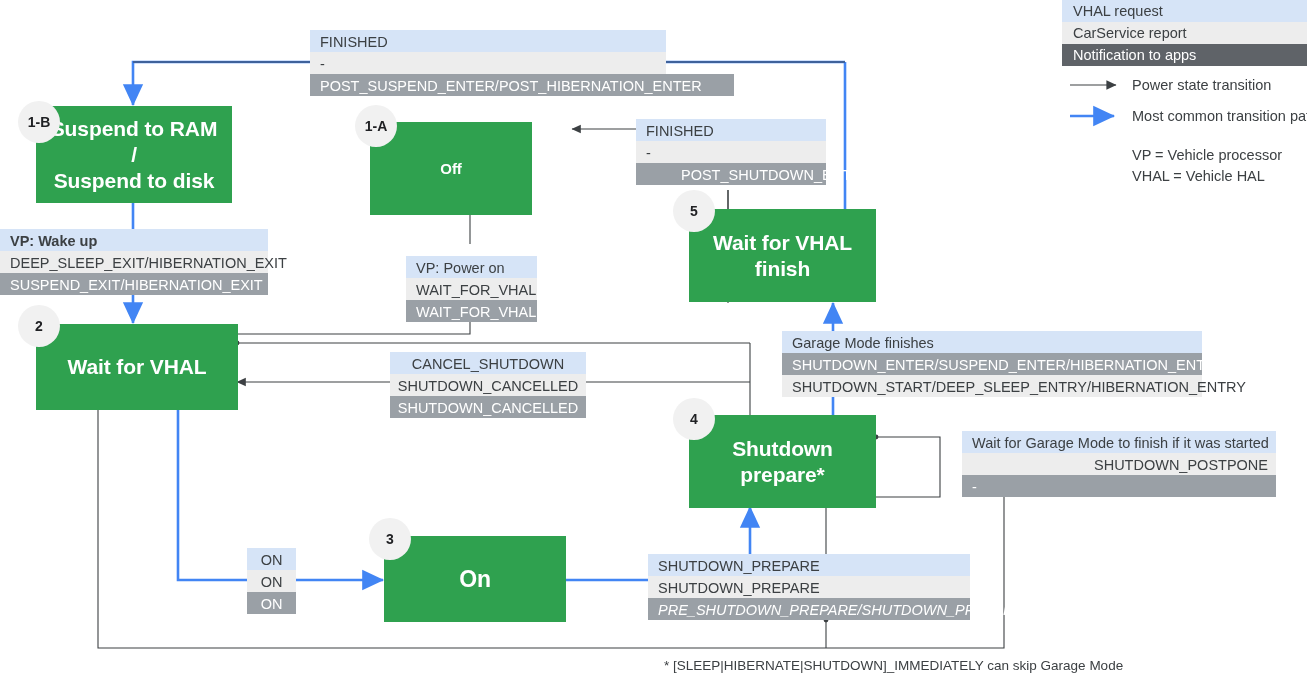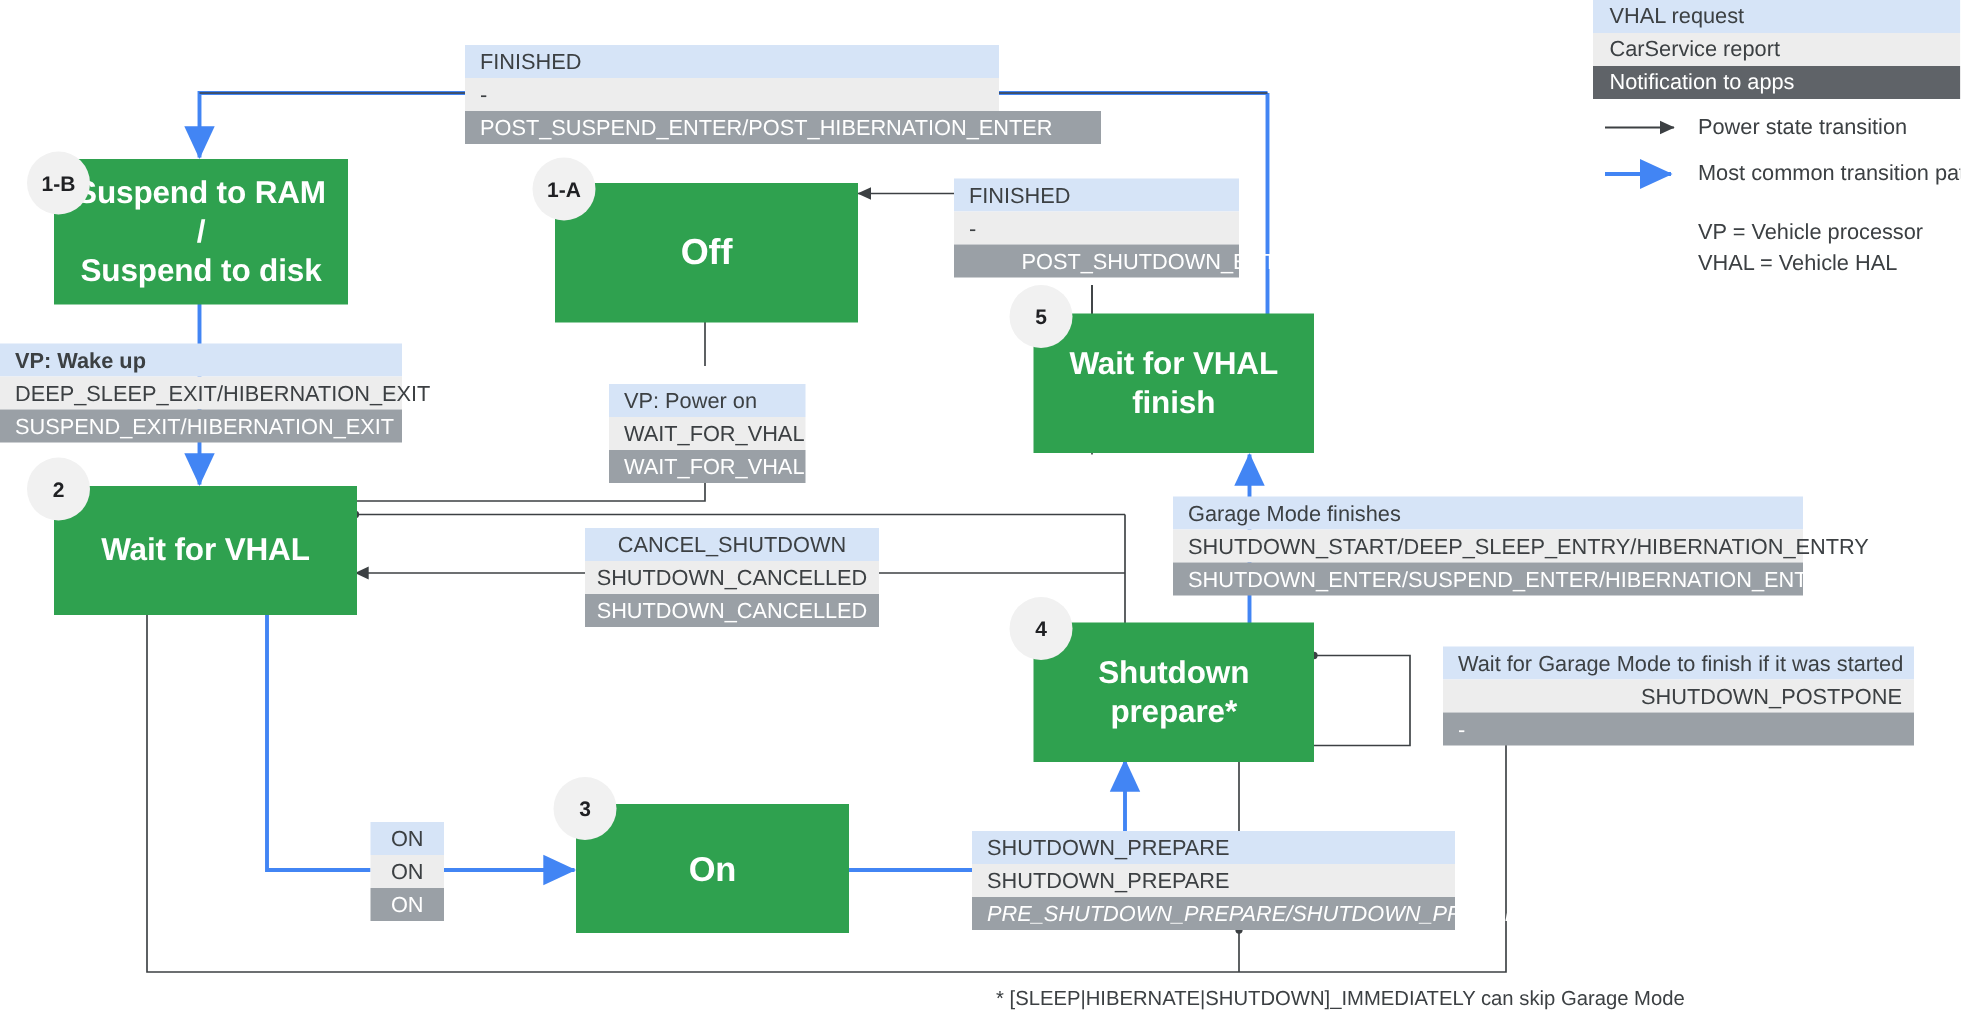--- a/index.html
+++ b/index.html
@@ -150,21 +150,21 @@
     </g>
   </svg>
 
   <div class="state-box" style="left:36px; top:106px; width:196px; height:97px;">
     <span>
       Suspend to RAM<br>/<br>Suspend to disk
     </span>
   </div>
   <div class="badge" style="left:18px; top:101px;">1-B</div>
 
-  <div class="state-box" style="left:370px; top:122px; width:202px; height:93px; font-size:24px;">
+  <div class="state-box" style="left:370px; top:122px; width:162px; height:93px; font-size:15px;">
     <span>Off</span>
   </div>
   <div class="badge" style="left:355px; top:105px;">1-A</div>
 
   <div class="state-box" style="left:36px; top:324px; width:202px; height:86px;">
     <span>Wait for VHAL</span>
   </div>
   <div class="badge" style="left:18px; top:305px;">2</div>
 
   <div class="state-box" style="left:384px; top:536px; width:182px; height:86px; font-size:23px;">
@@ -207,22 +207,22 @@
   </div>
 
   <div class="lbl" style="left:390px; top:352px;">
     <div class="row vhal" style="width:196px; text-align:center; padding:1px 0;">CANCEL_SHUTDOWN</div>
     <div class="row car" style="width:196px; text-align:center; padding:1px 0;">SHUTDOWN_CANCELLED</div>
     <div class="row note" style="width:196px; text-align:center; padding:1px 0;">SHUTDOWN_CANCELLED</div>
   </div>
 
   <div class="lbl" style="left:782px; top:331px;">
     <div class="row vhal" style="width:420px;">Garage Mode finishes</div>
+    <div class="row note" style="width:420px;">SHUTDOWN_ENTER/SUSPEND_ENTER/HIBERNATION_ENTER</div>
     <div class="row car" style="width:420px;">SHUTDOWN_START/DEEP_SLEEP_ENTRY/HIBERNATION_ENTRY</div>
-    <div class="row note" style="width:420px;">SHUTDOWN_ENTER/SUSPEND_ENTER/HIBERNATION_ENTER</div>
   </div>
 
   <div class="lbl" style="left:962px; top:431px;">
     <div class="row vhal" style="width:314px;">Wait for Garage Mode to finish if it was started</div>
     <div class="row car" style="width:314px;text-align:right;">SHUTDOWN_POSTPONE</div>
     <div class="row note" style="width:314px;">-</div>
   </div>
 
   <div class="lbl" style="left:648px; top:554px;">
     <div class="row vhal" style="width:322px;">SHUTDOWN_PREPARE</div>

